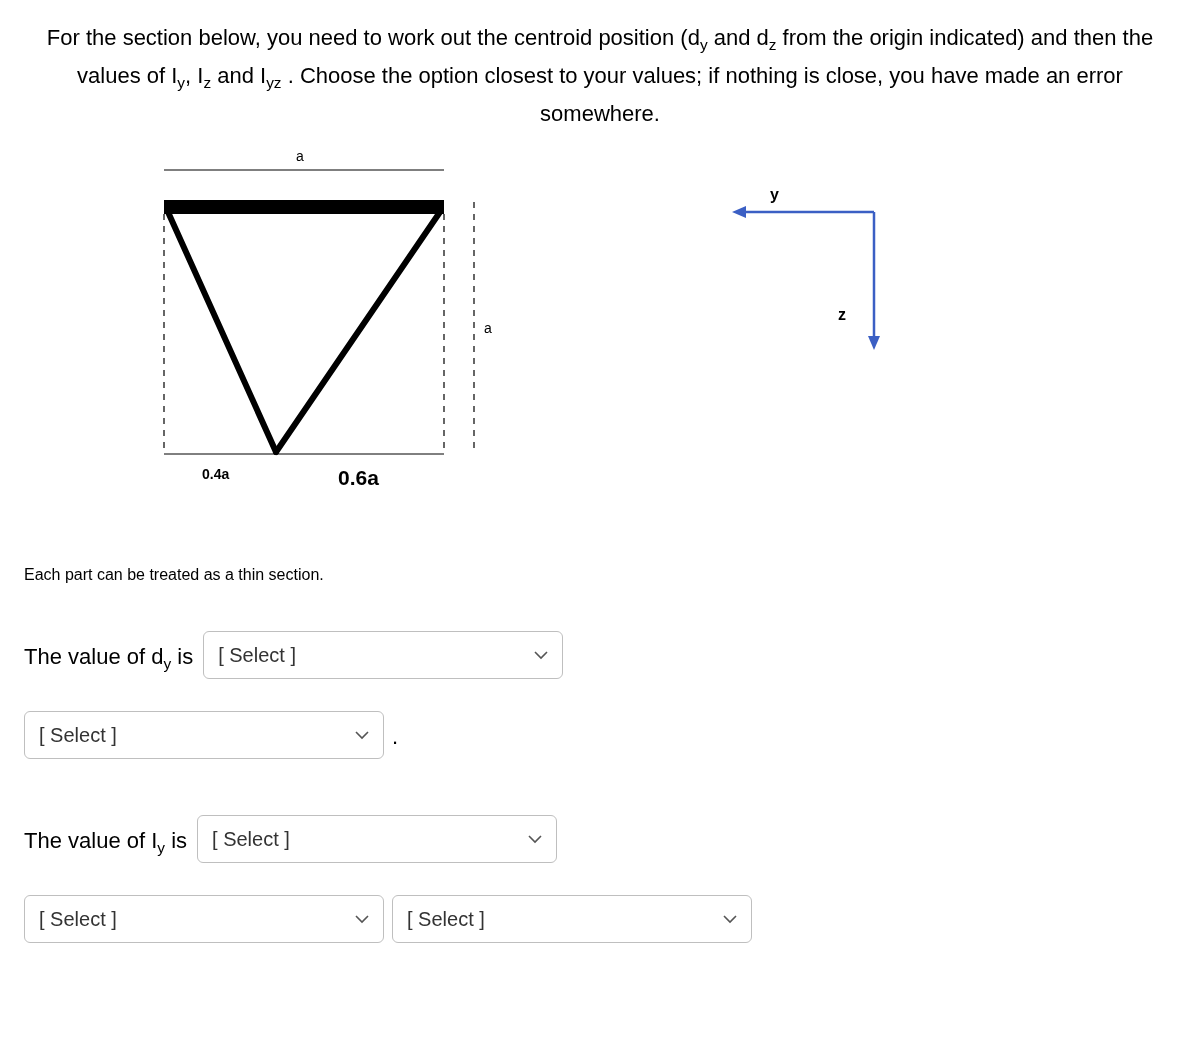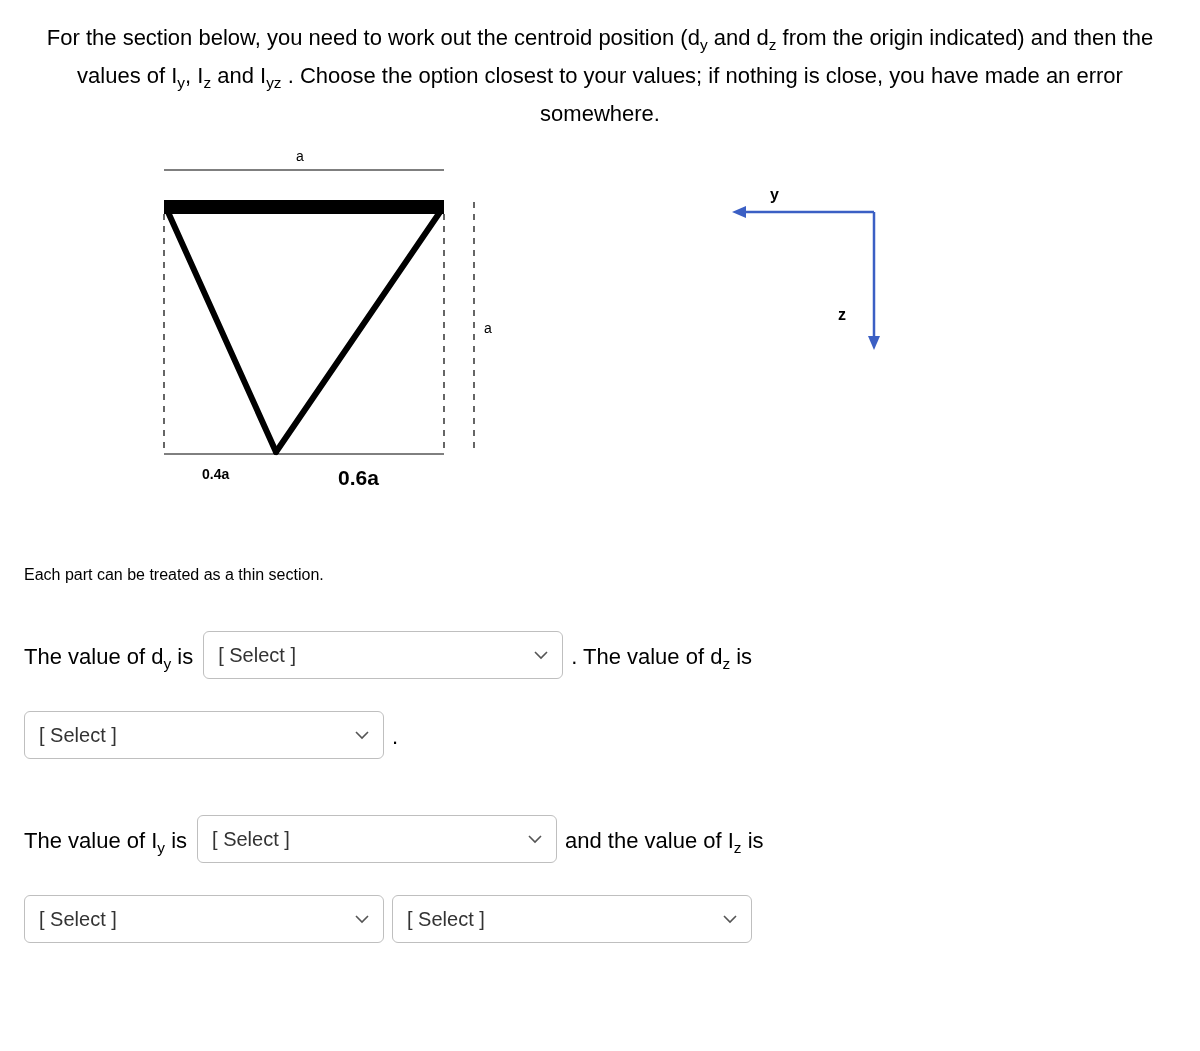--- a/index.html
+++ b/index.html
@@ -153,23 +153,20 @@
       <span>The value of d</span><sub>y</sub><span> is</span>
     </span>
     <div class="select">
       <span>[ Select ]</span>
       <span class="chev">
         <svg width="14" height="10" viewBox="0 0 14 10">
             <path d="M1 2 L7 8 L13 2" stroke="#555" stroke-width="1.6" fill="none"></path>
           </svg>
       </span>
     </div>
-    <span class="answer-text">
-      <span>. The value of d</span><sub>z</sub><span> is</span>
-    </span>
   </div>
 
   <div class="answer-row">
     <div class="select">
       <span>[ Select ]</span>
       <span class="chev">
         <svg width="14" height="10" viewBox="0 0 14 10">
             <path d="M1 2 L7 8 L13 2" stroke="#555" stroke-width="1.6" fill="none"></path>
           </svg>
       </span>
@@ -184,23 +181,20 @@
       <span>The value of I</span><sub>y</sub><span> is</span>
     </span>
     <div class="select">
       <span>[ Select ]</span>
       <span class="chev">
         <svg width="14" height="10" viewBox="0 0 14 10">
             <path d="M1 2 L7 8 L13 2" stroke="#555" stroke-width="1.6" fill="none"></path>
           </svg>
       </span>
     </div>
-    <span class="answer-text">
-      <span> and the value of I</span><sub>z</sub><span> is</span>
-    </span>
   </div>
 
   <div class="answer-row">
     <div class="select">
       <span>[ Select ]</span>
       <span class="chev">
         <svg width="14" height="10" viewBox="0 0 14 10">
             <path d="M1 2 L7 8 L13 2" stroke="#555" stroke-width="1.6" fill="none"></path>
           </svg>
       </span>

